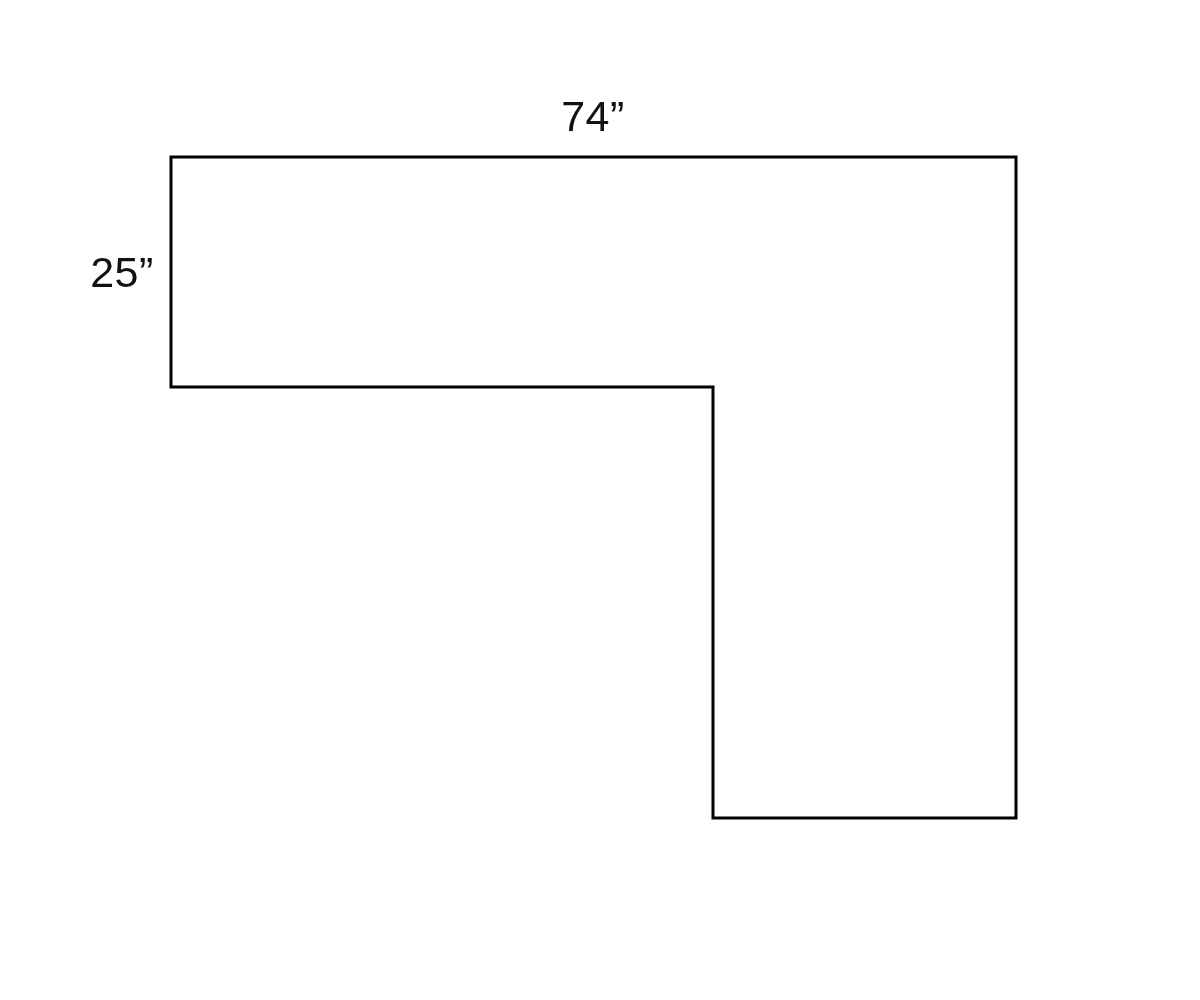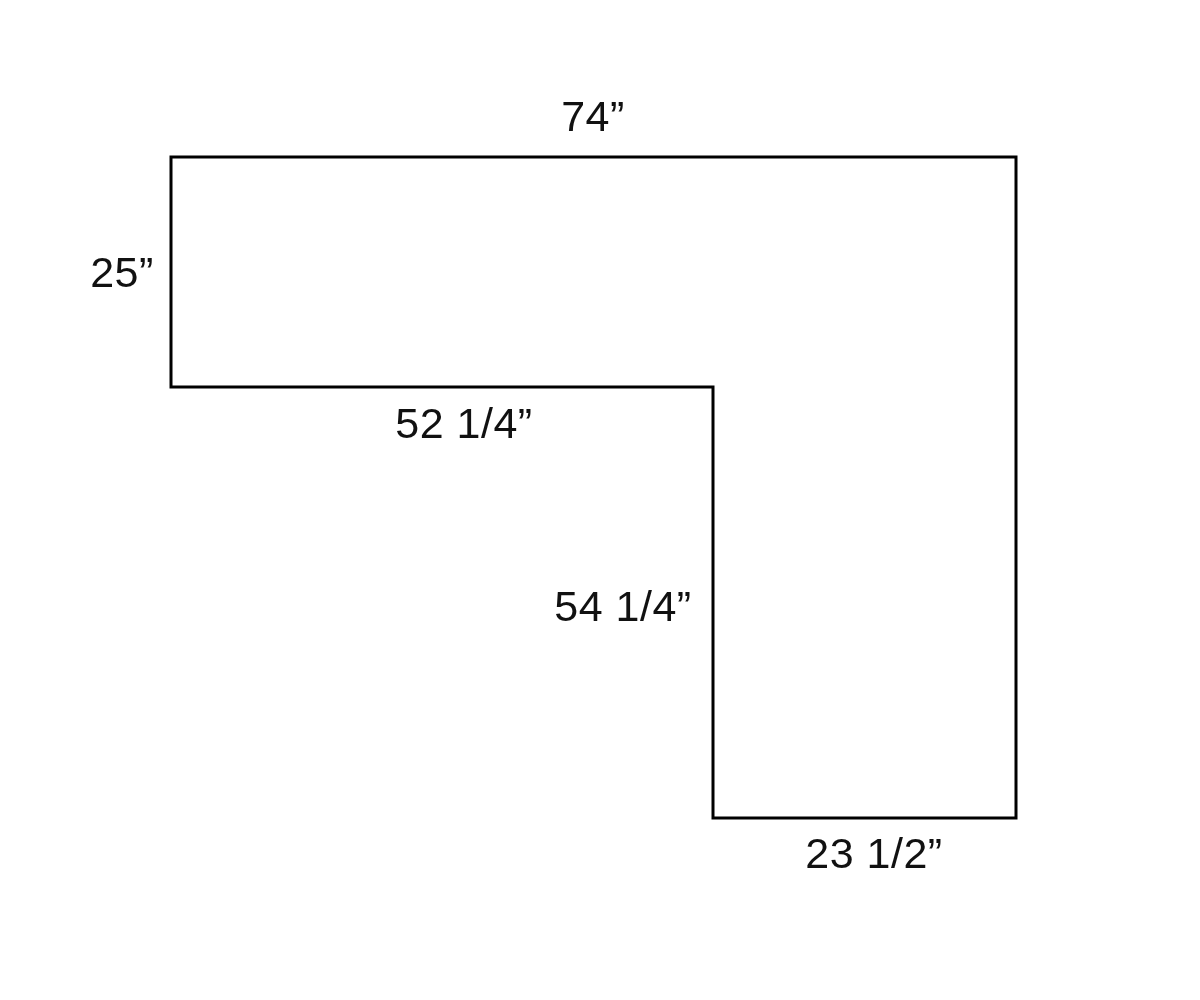--- a/index.html
+++ b/index.html
@@ -46,20 +46,17 @@
 <div class="canvas">
 
   <svg class="shape-svg" viewBox="0 0 1200 1000">
     <polygon points="163,157 1008,157 1008,818 705,818 705,387 163,387" fill="none" stroke="#000000" stroke-width="3" stroke-linejoin="miter"></polygon>
   </svg>
 
   <div class="dim-label lbl-top">74”</div>
 
   <div class="dim-label lbl-left">25”</div>
 
-  <div class="dim-label lbl-inner-h">52 1/4”</div>
-
-  <div class="dim-label lbl-inner-v">54 1/4”</div>
 
 
-  <div class="dim-label lbl-bottom">23 1/2”</div>
+
 
 </div>
 
 </body></html>

